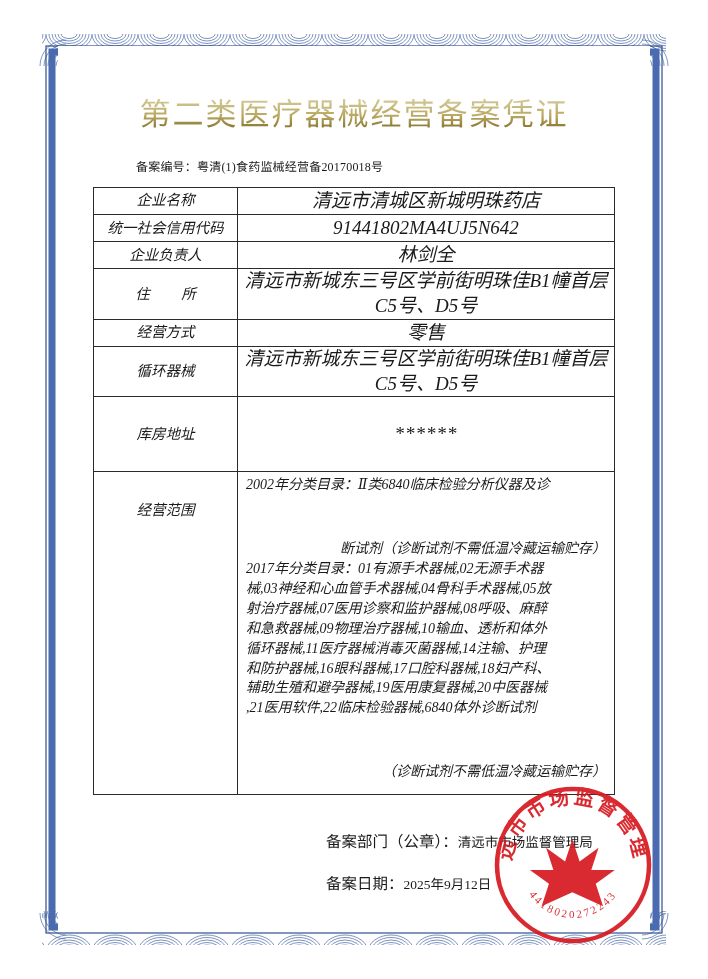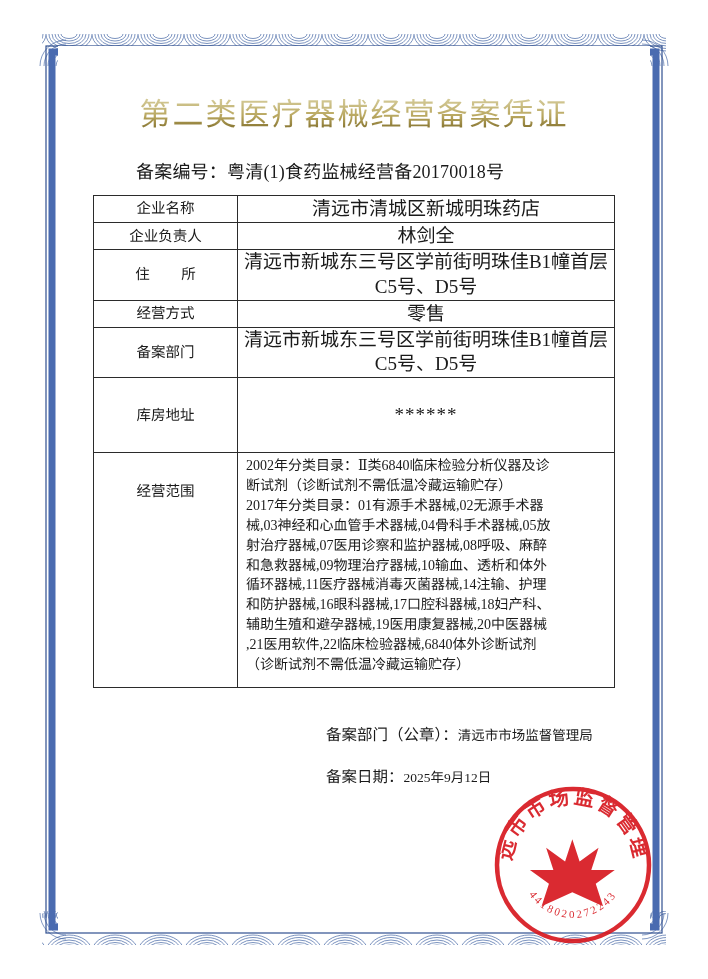--- a/index.html
+++ b/index.html
@@ -53,32 +53,33 @@
     -webkit-background-clip: text;
     background-clip: text;
     color: transparent;
     -webkit-text-fill-color: transparent;
     line-height: 1.25;
   }
 
   .record-no {
     margin-top: 22px;
     margin-left: 78px;
-    font-size: 18px;
+    font-size: 12px;
     letter-spacing: 0.2px;
     white-space: nowrap;
   }
 
   
   table.cert-table {
     margin-top: 12px;
     margin-left: 35px;
     border-collapse: collapse;
     width: 522px;
     table-layout: fixed;
+    font-style: italic;
   }
   table.cert-table td {
     border: 1px solid #2b2b2b;
     vertical-align: middle;
     padding: 0;
   }
   td.lab {
     width: 143px;
     text-align: center;
     font-size: 14.5px;
@@ -102,21 +103,21 @@
   tr.r-ware td.val { height: 74px; }
 
   tr.r-scope td.lab { vertical-align: top; padding-top: 28px; }
   tr.r-scope td.val {
     text-align: left;
     padding: 3px 8px 12px 8px;
     line-height: 1.42;
     font-size: 14px;
   }
   .scope-p { margin: 0; text-indent: 0; }
-  .scope-center { text-align: left; }
+  .scope-center { text-align: right; margin-top: 44px; }
   .scope-first { text-indent: 0; }
 
   .stars { letter-spacing: 1px; }
 
   
   .footer {
     margin-top: 34px;
     margin-left: 236px;
     font-size: 15px;
     position: relative;
@@ -232,33 +233,37 @@
 
     <div class="record-no">备案编号：粤清(1)食药监械经营备20170018号</div>
 
     <table class="cert-table">
       <tbody>
         <tr>
           <td class="lab">企业名称</td>
           <td class="val">清远市清城区新城明珠药店</td>
         </tr>
         <tr>
+          <td class="lab">统一社会信用代码</td>
+          <td class="val">91441802MA4UJ5N642</td>
+        </tr>
+        <tr>
           <td class="lab">企业负责人</td>
           <td class="val">林剑全</td>
         </tr>
         <tr class="r-addr">
           <td class="lab spaced">住    所</td>
           <td class="val">清远市新城东三号区学前街明珠佳B1幢首层C5号、D5号</td>
         </tr>
         <tr>
           <td class="lab">经营方式</td>
           <td class="val">零售</td>
         </tr>
         <tr class="r-site">
-          <td class="lab">备案部门</td>
+          <td class="lab">循环器械</td>
           <td class="val">清远市新城东三号区学前街明珠佳B1幢首层C5号、D5号</td>
         </tr>
         <tr class="r-ware">
           <td class="lab">库房地址</td>
           <td class="val stars">******</td>
         </tr>
         <tr class="r-scope">
           <td class="lab">经营范围</td>
           <td class="val">
             <p class="scope-p scope-first">2002年分类目录：Ⅱ类6840临床检验分析仪器及诊</p>

